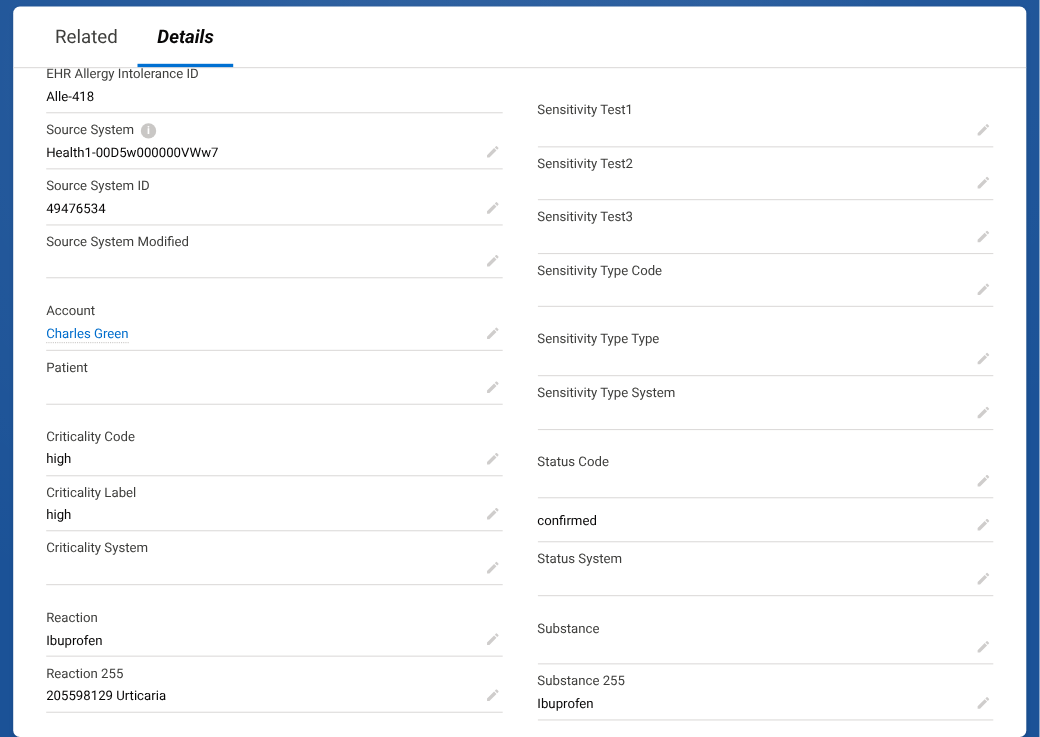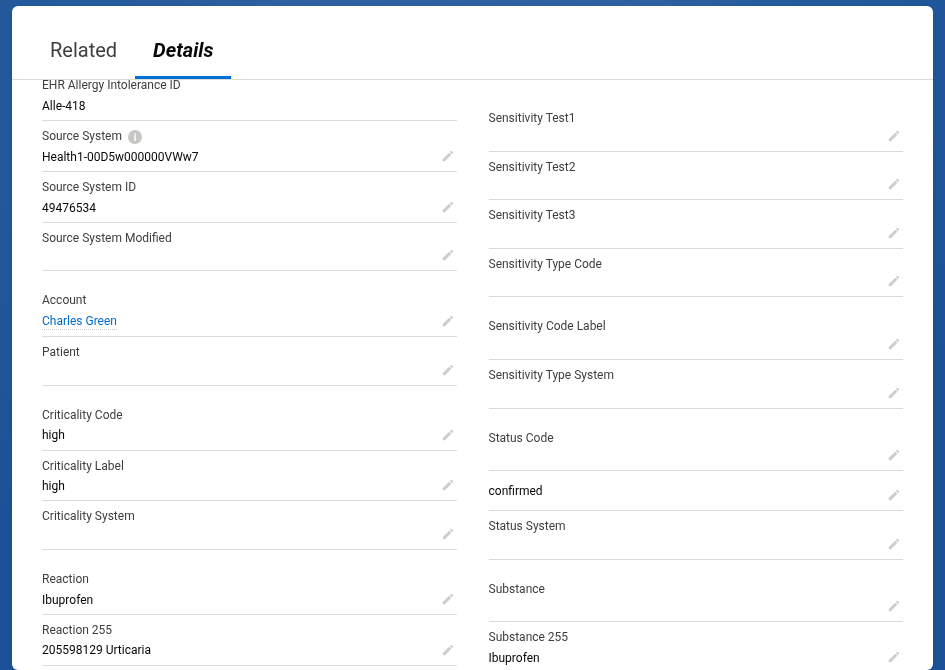--- a/index.html
+++ b/index.html
@@ -1,20 +1,20 @@
 <!DOCTYPE html>
 <html><head>
 <meta charset="utf-8">
 <style>
   * { box-sizing: border-box; margin: 0; padding: 0; }
   html, body { width: 945px; height: 670px; font-family: -apple-system, BlinkMacSystemFont, "Segoe UI", Roboto, "Helvetica Neue", Arial, sans-serif; font-size: 13px; color: #080707; }
   body { background: #1b5297; background-image: radial-gradient(circle at 30% 10%, rgba(255,255,255,0.08) 0, rgba(255,255,255,0) 60%), radial-gradient(circle at 70% 0%, rgba(255,255,255,0.06) 0, rgba(255,255,255,0) 50%); padding: 6px 12px 0 12px; }
   .card { background: #ffffff; border-radius: 6px; width: 100%; height: 664px; overflow: hidden; box-shadow: 0 2px 4px rgba(0,0,0,0.12); }
   .tabs { display: flex; padding: 0 20px; border-bottom: 1px solid #dddbda; }
-  .tab { padding: 32px 18px 14px 18px; font-size: 20px; color: #3e3e3c; cursor: pointer; border-bottom: 3px solid transparent; }
+  .tab { padding: 18px 18px 14px 18px; font-size: 17px; color: #3e3e3c; cursor: pointer; border-bottom: 3px solid transparent; }
   .tab.active { font-weight: 700; color: #080707; border-bottom-color: #0070d2; font-style: italic; }
   .body { display: flex; padding: 12px 30px 0 30px; height: calc(100% - 60px); overflow: hidden; align-items: center; }
   .col { flex: 1 1 50%; min-width: 0; }
   .col.left { padding-right: 16px; }
   .col.right { padding-left: 16px; }
   .spacer { height: 14px; }
   .field { position: relative; border-bottom: 1px solid #dddbda; padding: 8px 26px 6px 0; min-height: 40px; }
   .field.collapsed { padding-bottom: 24px; }
   .label { font-size: 12px; color: #3e3e3c; line-height: 1.3; display: flex; align-items: center; gap: 6px; }
   .value { font-size: 12px; color: #080707; line-height: 1.35; margin-top: 4px; word-break: break-word; }
@@ -188,21 +188,21 @@
         <span class="edit-icon">
             <svg viewBox="0 0 24 24">
               <path d="M3 17.25V21h3.75l11-11-3.75-3.75L3 17.25zM20.7 7.04a1 1 0 0 0 0-1.41l-2.34-2.34a1 1 0 0 0-1.41 0l-1.83 1.83 3.75 3.75 1.83-1.83z"></path>
             </svg>
           </span>
       </div>
 
       <div class="spacer"></div>
 
       <div class="field collapsed">
-        <div class="label">Sensitivity Code Label</div>
+        <div class="label">Sensitivity Type Type</div>
         <span class="edit-icon">
             <svg viewBox="0 0 24 24">
               <path d="M3 17.25V21h3.75l11-11-3.75-3.75L3 17.25zM20.7 7.04a1 1 0 0 0 0-1.41l-2.34-2.34a1 1 0 0 0-1.41 0l-1.83 1.83 3.75 3.75 1.83-1.83z"></path>
             </svg>
           </span>
       </div>
 
       <div class="field collapsed">
         <div class="label">Sensitivity Type System</div>
         <span class="edit-icon">

